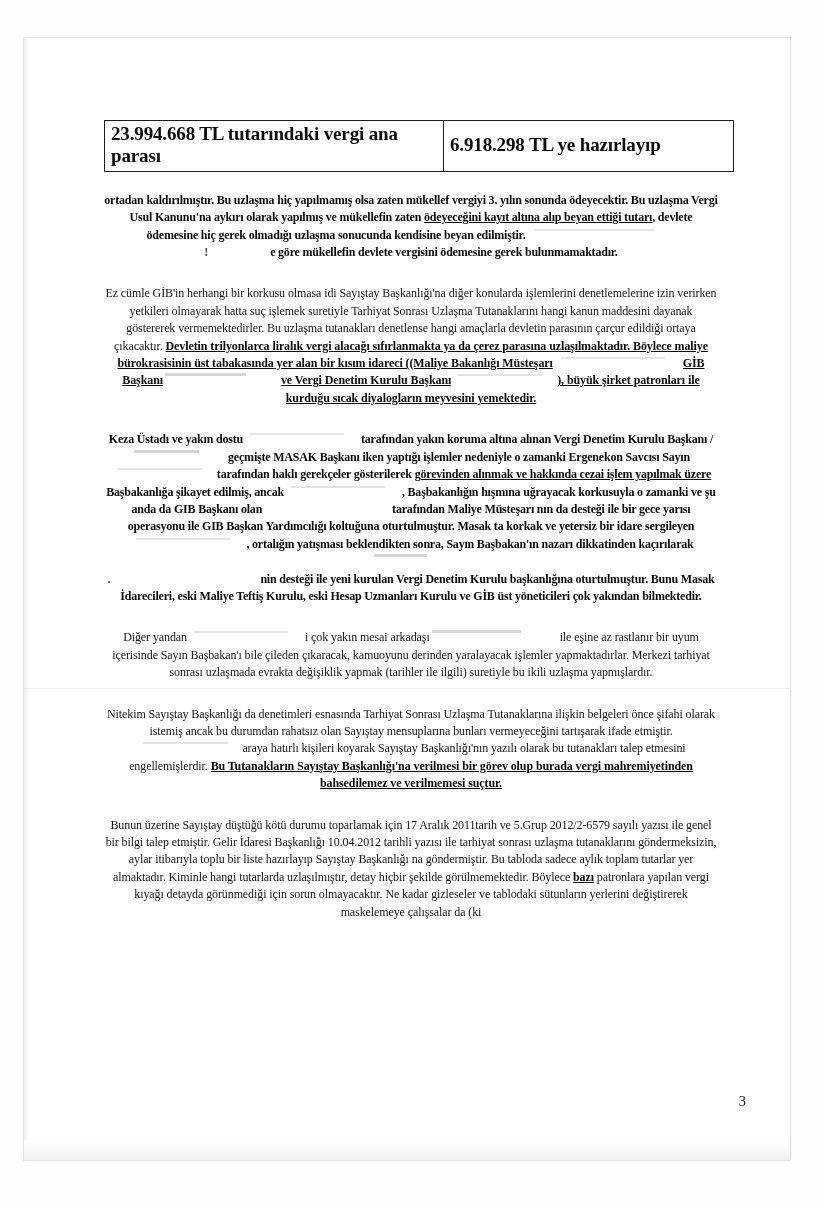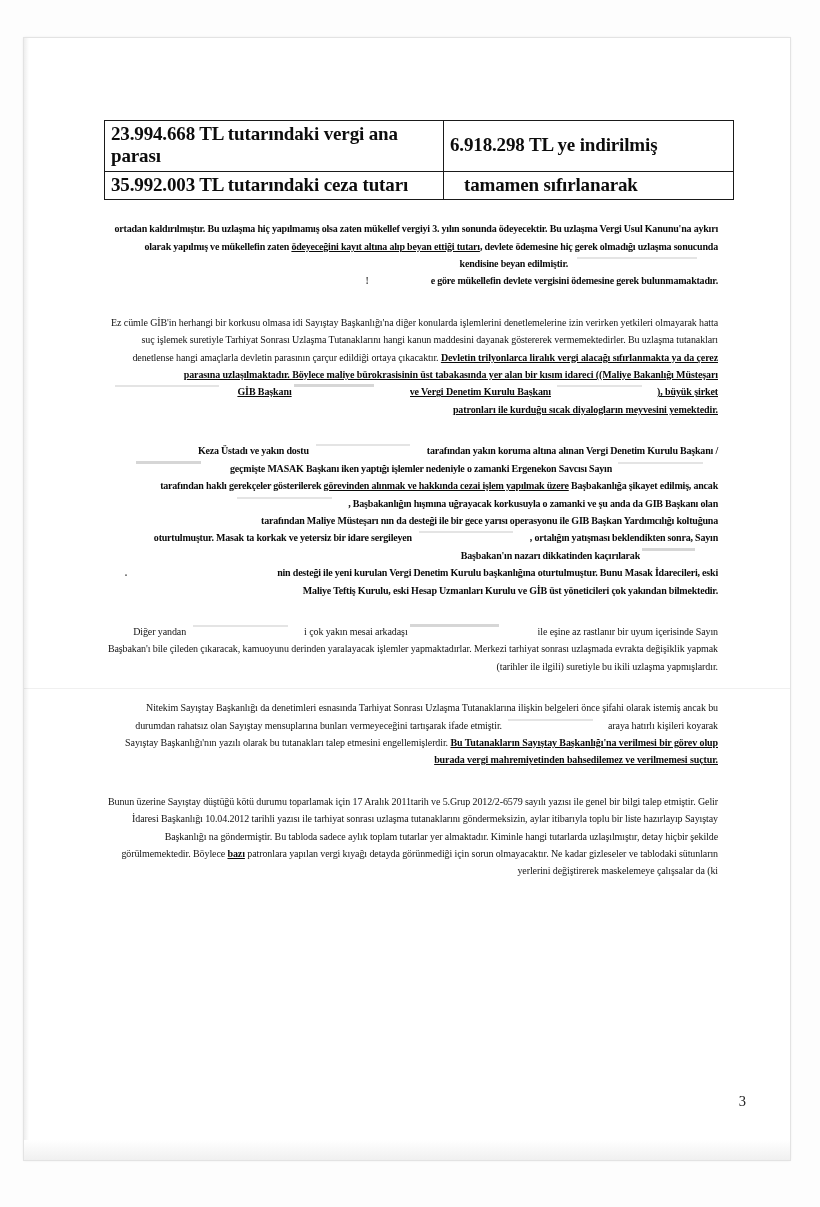--- a/index.html
+++ b/index.html
@@ -70,24 +70,24 @@
     line-height: 1.18;
     letter-spacing: -0.15px;
   }
   td.col-a { width: 326px; }
   td.col-b { width: 277px; }
   td.col-b .ind { padding-left: 14px; display: inline-block; }
 
   
   p {
     margin: 0;
-    font-size: 10px;
+    font-size: 12px;
     line-height: 17.4px;
     color: #141414;
-    text-align: right;
+    text-align: center;
     letter-spacing: -0.1px;
   }
   p.bold { font-weight: bold; color: #0a0a0a; letter-spacing: -0.2px; }
   p.gap-md { margin-top: 20px; }
   p.gap-lg { margin-top: 24px; }
 
   .b { font-weight: bold; color: #0a0a0a; text-decoration: underline; }
   .bu { font-weight: bold; text-decoration: underline; color: #0a0a0a; }
 
   
@@ -157,25 +157,21 @@
 <div id="scan-edge-left"></div>
 <div id="scan-edge-bottom"></div>
 <div id="scan-band"></div>
 
 <div id="content">
 
   <table class="amounts">
     <tbody>
       <tr>
         <td class="col-a">23.994.668 TL tutarındaki vergi ana parası</td>
-        <td class="col-b"><span>6.918.298 TL ye indirilmiş</span></td>
-      </tr>
-      <tr>
-        <td class="col-a">35.992.003 TL tutarındaki ceza tutarı</td>
-        <td class="col-b"><span class="ind">tamamen sıfırlanarak</span></td>
+        <td class="col-b"><span>6.918.298 TL ye hazırlayıp</span></td>
       </tr>
     </tbody>
   </table>
 
   <p class="bold gap-md"><span>ortadan kaldırılmıştır. Bu uzlaşma hiç yapılmamış olsa zaten mükellef vergiyi 3. yılın sonunda ödeyecektir. Bu uzlaşma Vergi Usul Kanunu'na aykırı olarak yapılmış ve mükellefin zaten </span><span class="bu">ödeyeceğini kayıt altına alıp beyan ettiği tutarı</span><span>, devlete ödemesine hiç gerek olmadığı uzlaşma sonucunda kendisine beyan edilmiştir.</span><span class="redact smudge rw150"></span><br><span class="artifact">!</span><span class="redact rw62"></span><span>e göre mükellefin devlete vergisini ödemesine gerek bulunmamaktadır.</span></p>
 
   <p class="gap-lg"><span>Ez cümle  GİB'in herhangi bir korkusu olmasa idi Sayıştay Başkanlığı'na diğer konularda işlemlerini denetlemelerine izin verirken yetkileri olmayarak hatta suç işlemek suretiyle Tarhiyat Sonrası Uzlaşma Tutanaklarını hangi kanun maddesini dayanak göstererek vermemektedirler. Bu uzlaşma tutanakları denetlense hangi amaçlarla devletin parasının çarçur edildiği ortaya çıkacaktır. </span><span class="b">Devletin trilyonlarca liralık vergi alacağı sıfırlanmakta ya da çerez parasına uzlaşılmaktadır. Böylece maliye bürokrasisinin üst tabakasında yer alan bir kısım idareci ((Maliye Bakanlığı Müsteşarı</span><span class="redact smudge rw130"></span><span class="b">GİB Başkanı</span><span class="redact smudge2 rw118"></span><span class="b">ve Vergi Denetim Kurulu Başkanı</span><span class="redact smudge rw106"></span><span class="b">),  büyük şirket patronları ile kurduğu sıcak diyalogların meyvesini yemektedir.</span></p>
 
   <p class="bold gap-lg"><span>Keza Üstadı ve yakın dostu</span><span class="redact smudge rw118"></span><span>tarafından yakın koruma altına alınan Vergi Denetim Kurulu Başkanı /</span><span class="redact smudge2 rw96"></span><span>geçmişte MASAK Başkanı iken yaptığı işlemler nedeniyle o zamanki Ergenekon Savcısı Sayın</span><span class="redact smudge rw106"></span><span>tarafından haklı gerekçeler gösterilerek </span><span class="bu">görevinden alınmak ve hakkında cezai işlem yapılmak üzere</span><span> Başbakanlığa şikayet edilmiş, ancak</span><span class="redact smudge rw118"></span><span>, Başbakanlığın hışmına uğrayacak korkusuyla o zamanki ve şu anda da GIB Başkanı olan</span><span class="redact rw130"></span><span>tarafından Maliye Müsteşarı nın da desteği ile bir gece yarısı operasyonu ile GIB Başkan Yardımcılığı koltuğuna oturtulmuştur. Masak ta korkak ve yetersiz bir idare sergileyen</span><span class="redact smudge rw118"></span><span>, ortalığın yatışması beklendikten sonra, Sayın Başbakan'ın nazarı dikkatinden kaçırılarak</span><span class="redact smudge2 rw78"></span><br><span class="artifact">.</span><span class="redact rw150"></span><span>nin desteği ile yeni kurulan Vergi Denetim Kurulu başkanlığına oturtulmuştur.  Bunu Masak İdarecileri, eski Maliye Teftiş Kurulu, eski Hesap Uzmanları Kurulu ve GİB üst yöneticileri çok yakından bilmektedir.</span></p>
 

